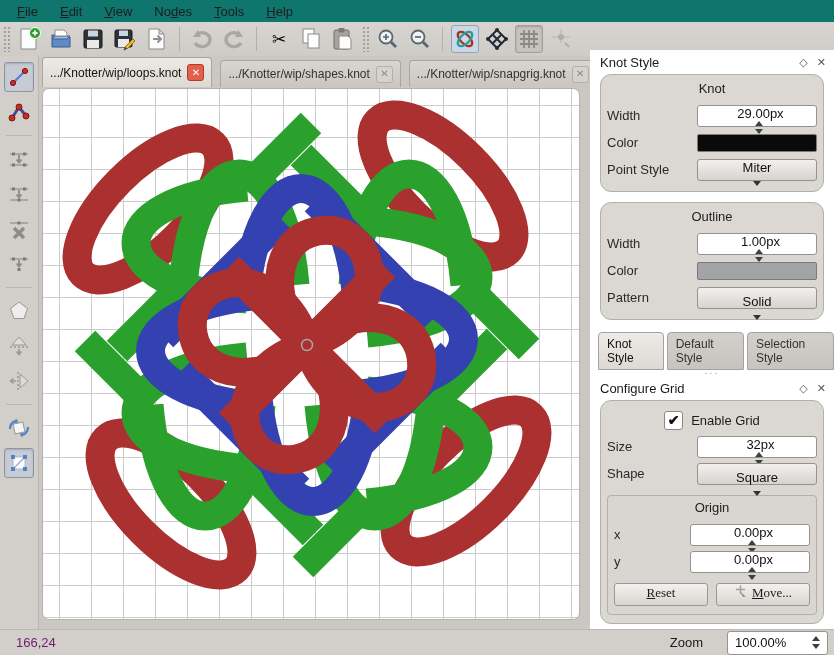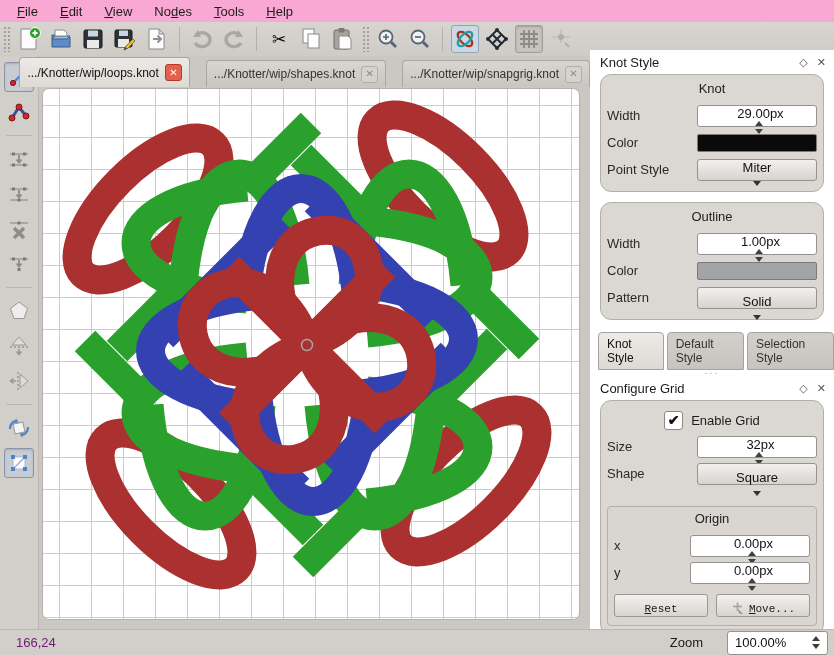--- a/index.html
+++ b/index.html
@@ -1,41 +1,41 @@
 <!DOCTYPE html>
 <html><head>
 <meta charset="utf-8">
 <style>
   html,body{margin:0;padding:0;background:#d6d2cd;}
   body{width:834px;height:655px;overflow:hidden;font-family:"Liberation Sans",sans-serif;color:#1c1c1c;}
   .window{position:relative;width:834px;height:655px;background:#d6d2cd;}
 
   
-  .menubar{position:absolute;left:0;top:0;right:0;height:22px;background:#f9a8d4;display:flex;align-items:center;padding-left:6px;font-size:13px;}
+  .menubar{position:absolute;left:0;top:0;right:0;height:22px;background:#0f766e;display:flex;align-items:center;padding-left:6px;font-size:13px;}
   .menu-item{padding:2px 11px;cursor:default;}
   .mn{text-decoration:underline;}
 
   
   .toolbar{position:absolute;left:0;top:22px;right:0;height:34px;background:linear-gradient(#d8d4cf,#cfcbc6);border-bottom:1px solid #b7b3ae;display:flex;align-items:center;gap:4px;padding-left:2px;}
   .tb-handle{width:7px;height:26px;background-image:radial-gradient(circle,#a39f9a 1px,transparent 1.2px);background-size:4px 4px;margin:0 1px;}
   .tbtn{width:28px;height:28px;border:1px solid transparent;border-radius:3px;display:flex;align-items:center;justify-content:center;background:transparent;padding:0;}
   .tbtn.toggled-blue{background:#ccd9e4;border-color:#8fa6ba;}
   .tbtn.toggled{background:#c6c2bd;border-color:#a19d98;box-shadow:inset 0 1px 2px rgba(0,0,0,.18);}
   .tb-sep{width:1px;height:24px;background:#b4b0ab;margin:0 4px;}
   .glyph{font-size:17px;line-height:1;}
 
   
   .sidebar{position:absolute;left:0;top:56px;width:38px;bottom:25px;background:#d2cec9;border-right:1px solid #bbb7b2;display:flex;flex-direction:column;align-items:center;padding-top:6px;gap:5px;}
   .sbtn{width:30px;height:30px;border:1px solid transparent;border-radius:3px;display:flex;align-items:center;justify-content:center;background:transparent;padding:0;}
   .sbtn.selected{background:#c7cbd3;border-color:#8b94a9;box-shadow:inset 0 1px 2px rgba(0,0,0,.15);}
   .sb-sep{width:26px;height:1px;background:#b9b5b0;margin:3px 0;}
 
   
   .canvas-wrap{position:absolute;left:39px;top:56px;width:551px;bottom:25px;background:#cbc7c2;}
-  .doctabs{height:31px;display:flex;align-items:flex-end;padding-left:3px;gap:16px;justify-content:flex-end;}
+  .doctabs{height:31px;display:flex;align-items:flex-end;padding-left:3px;gap:8px;}
   .doctab{display:flex;align-items:center;gap:6px;font-size:12px;padding:4px 7px;background:linear-gradient(#d9d5d0,#c9c5c0);border:1px solid #a9a5a0;border-bottom:none;border-radius:4px 4px 0 0;height:18px;color:#333;}
   .doctab.active{background:linear-gradient(#eceae6,#ddd9d4);height:21px;color:#111;}
   .tab-close{width:15px;height:15px;border-radius:3px;display:flex;align-items:center;justify-content:center;font-size:10px;line-height:1;}
   .tab-close.hot{background:#e2604c;border:1px solid #b43a28;color:#fff;}
   .tab-close.dim{background:#d6d3ce;border:1px solid #b2aeaa;color:#8d8984;}
   .canvas{position:absolute;left:0;top:31px;right:0;bottom:0;background:#cbc7c2;}
   .page{position:absolute;left:3px;top:1px;width:536px;height:530px;background:#fff;border:1px solid #b5b1ac;border-radius:7px;overflow:hidden;
         background-image:linear-gradient(to right,#cccccc 1px,transparent 1px),linear-gradient(to bottom,#cccccc 1px,transparent 1px);
         background-size:32px 32px;background-position:16px 16px;}
   .page svg{position:absolute;left:0;top:0;}
@@ -60,23 +60,23 @@
   .chev{width:0;height:0;border-left:4px solid transparent;border-right:4px solid transparent;border-top:5px solid #333;}
   .swatch{height:18px;border-radius:2px;border:1px solid #7d7974;}
   .pattern-line{width:42px;height:2px;background:#000;}
   .shape-grid-icon{width:12px;height:12px;background-image:linear-gradient(to right,#a9a5a0 2px,transparent 2px),linear-gradient(to bottom,#a9a5a0 2px,transparent 2px);background-size:5px 5px;}
   .style-tabs{display:flex;align-items:flex-end;margin:12px 0 0 8px;gap:3px;}
   .stab{font-size:12px;padding:4px 8px;background:linear-gradient(#d3cfca,#c7c3be);border:1px solid #a5a19c;border-radius:4px 4px 0 0;color:#333;}
   .stab.active{background:linear-gradient(#edebe7,#ddd9d4);color:#111;}
   .splitter{height:6px;display:flex;align-items:center;justify-content:center;color:#8d8984;font-size:9px;letter-spacing:2px;}
   .cb-row{display:flex;align-items:center;justify-content:center;gap:8px;height:26px;margin-top:2px;}
   .checkbox{width:17px;height:17px;background:#fff;border:1px solid #8b8782;border-radius:3px;display:flex;align-items:center;justify-content:center;font-size:14px;font-weight:bold;color:#111;}
-  .origin-box{margin-top:19px;background:#d9d5d0;border:1px solid #b3afaa;border-radius:4px;padding:2px 6px 8px 6px;}
+  .origin-box{margin-top:8px;background:#d9d5d0;border:1px solid #b3afaa;border-radius:4px;padding:2px 6px 8px 6px;}
   .btn-row{display:flex;gap:8px;margin-top:8px;}
-  .pbtn{flex:1;height:23px;background:linear-gradient(#f3f1ef,#d8d5d0);border:1px solid #9b9792;border-radius:3px;font-size:11px;color:#1c1c1c;display:flex;align-items:flex-end;justify-content:center;gap:5px;font-family:Liberation Mono, monospace;}
+  .pbtn{flex:1;height:23px;background:linear-gradient(#f3f1ef,#d8d5d0);border:1px solid #9b9792;border-radius:3px;font-size:13px;color:#1c1c1c;display:flex;align-items:flex-start;justify-content:center;gap:5px;font-family:Liberation Serif, serif;}
   .dock-tabs{display:flex;align-items:flex-end;margin:8px 0 0 8px;gap:3px;}
 
   
   .statusbar{position:absolute;left:0;bottom:0;right:0;height:25px;background:#d2cec9;border-top:1px solid #bbb7b2;display:flex;align-items:center;font-size:13px;}
   .coords{margin-left:16px;color:#701a75;}
   .status-right{margin-left:auto;display:flex;align-items:center;gap:24px;margin-right:6px;}
   .zoom-spin{width:92px;}
 </style>
 </head>
 <body>

